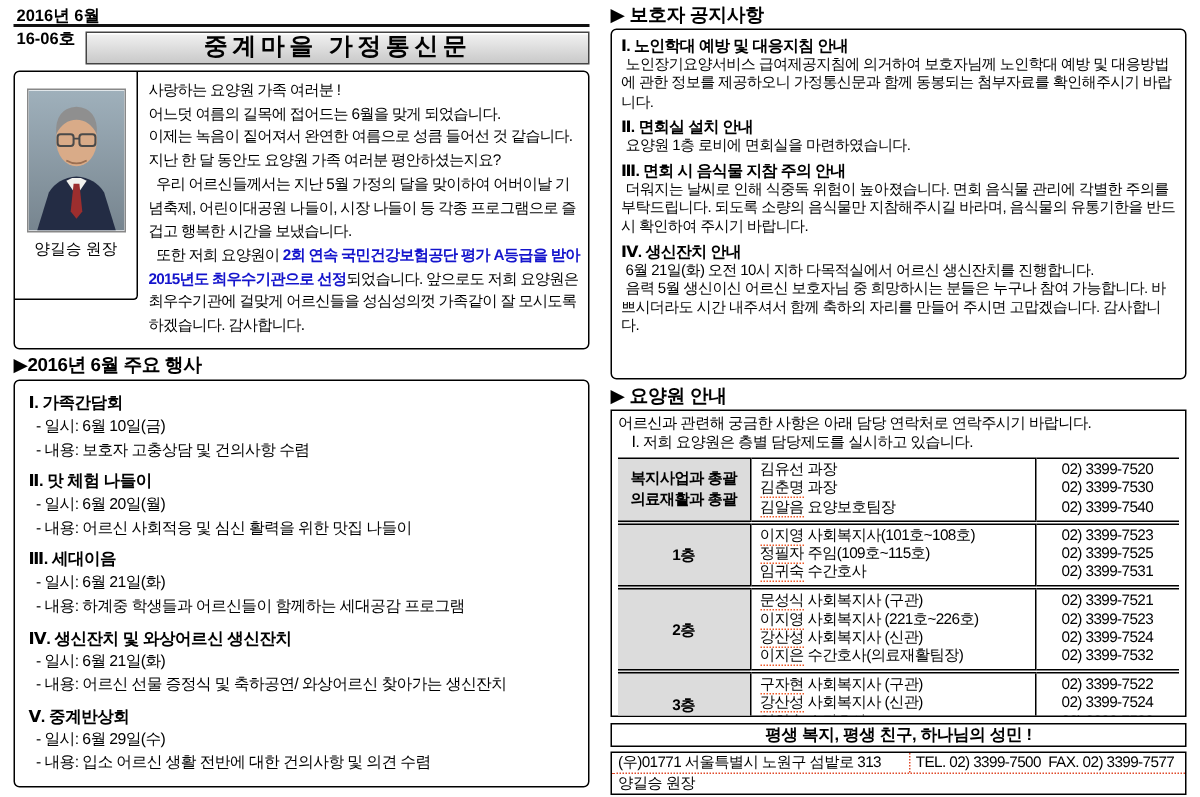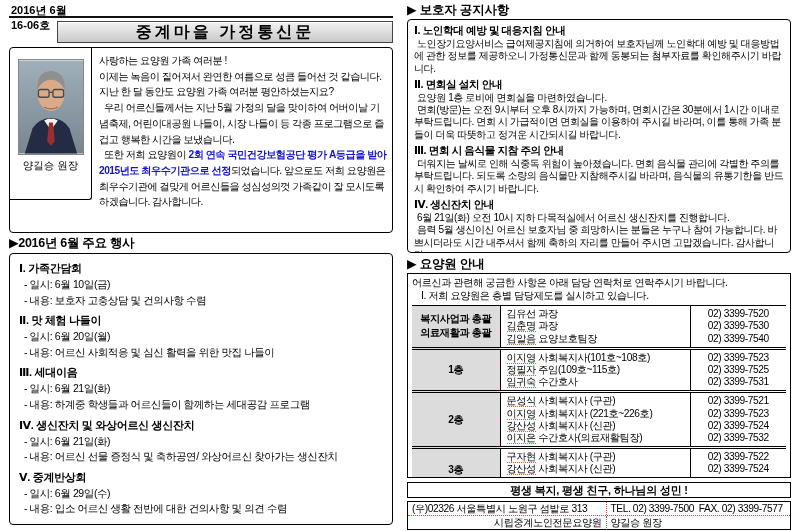--- a/index.html
+++ b/index.html
@@ -98,20 +98,21 @@
           <rect x="20" y="30" width="11" height="8" rx="2" fill="none" stroke="#4a4a4a" stroke-width="1.4"></rect>
           <rect x="35" y="30" width="11" height="8" rx="2" fill="none" stroke="#4a4a4a" stroke-width="1.4"></rect>
           <line x1="31" y1="33" x2="35" y2="33" stroke="#4a4a4a" stroke-width="1.2"></line>
           <path d="M26 48 Q33 52 40 48" stroke="#9a6f52" stroke-width="1.3" fill="none"></path>
         </svg>
         <div class="photo-caption">양길승 원장</div>
       </div>
       <div class="greet-text">
         <div>
             <div>사랑하는 요양원 가족 여러분 !</div>
+            <div>어느덧 여름의 길목에 접어드는 6월을 맞게 되었습니다.</div>
             <div>이제는 녹음이 짙어져서 완연한 여름으로 성큼 들어선 것 같습니다.</div>
             <div>지난 한 달 동안도 요양원 가족 여러분 평안하셨는지요?</div>
           </div>
         <div class="para">우리 어르신들께서는 지난 5월 가정의 달을 맞이하여 어버이날 기념축제, 어린이대공원 나들이, 시장 나들이 등 각종 프로그램으로 즐겁고 행복한 시간을 보냈습니다.</div>
         <div class="para"><span>또한 저희 요양원이 </span><span class="blue">2회 연속 국민건강보험공단 평가 A등급을 받아 2015년도 최우수기관으로 선정</span><span>되었습니다. 앞으로도 저희 요양원은 최우수기관에 걸맞게 어르신들을 성심성의껏 가족같이 잘 모시도록 하겠습니다. 감사합니다.</span></div>
       </div>
     </div>
 
     <div class="sec-head">▶2016년 6월 주요 행사</div>
     <div class="events-box">
@@ -149,21 +150,20 @@
     <div class="rhead">▶ 보호자 공지사항</div>
     <div class="notice-box">
       <div>
           <div class="notice">
             <div class="notice-title">Ⅰ. 노인학대 예방 및 대응지침 안내</div>
             <p>노인장기요양서비스 급여제공지침에 의거하여 보호자님께 노인학대 예방 및 대응방법에 관한 정보를 제공하오니 가정통신문과 함께 동봉되는 첨부자료를 확인해주시기 바랍니다.</p>
           </div>
           <div class="notice">
             <div class="notice-title">Ⅱ. 면회실 설치 안내</div>
             <p>요양원 1층 로비에 면회실을 마련하였습니다.</p>
-            <p>면회(방문)는 오전 9시부터 오후 8시까지 가능하며, 면회시간은 30분에서 1시간 이내로 부탁드립니다. 면회 시 가급적이면 면회실을 이용하여 주시길 바라며, 이를 통해 가족 분들이 더욱 따뜻하고 정겨운 시간되시길 바랍니다.</p>
           </div>
           <div class="notice">
             <div class="notice-title">Ⅲ. 면회 시 음식물 지참 주의 안내</div>
             <p>더워지는 날씨로 인해 식중독 위험이 높아졌습니다. 면회 음식물 관리에 각별한 주의를 부탁드립니다. 되도록 소량의 음식물만 지참해주시길 바라며, 음식물의 유통기한을 반드시 확인하여 주시기 바랍니다.</p>
           </div>
           <div class="notice">
             <div class="notice-title">Ⅳ. 생신잔치 안내</div>
             <p>6월 21일(화) 오전 10시 지하 다목적실에서 어르신 생신잔치를 진행합니다.</p>
             <p>음력 5월 생신이신 어르신 보호자님 중 희망하시는 분들은 누구나 참여 가능합니다. 바쁘시더라도 시간 내주셔서 함께 축하의 자리를 만들어 주시면 고맙겠습니다. 감사합니다.</p>
           </div>
@@ -242,22 +242,21 @@
               </td>
             </tr>
           </tbody>
       </table>
     </div>
 
     <div class="slogan-box">평생 복지, 평생 친구, 하나님의 성민 !</div>
 
     <div class="footer-box">
       <div class="f-row f-row1">
-        <div class="f-a">(우)02326 서울특별시 노원구 섬밭로 313</div>
+        <div class="f-a">(우)01771 서울특별시 노원구 섬밭로 313</div>
         <div class="f-b"><span>TEL. 02) 3399-7500</span>&nbsp;&nbsp;<span>FAX. 02) 3399-7577</span></div>
       </div>
       <div class="f-row">
-        <div class="f-a f-org">시립중계노인전문요양원</div>
         <div class="f-b">양길승 원장</div>
       </div>
     </div>
   </div>
 </div>
 
 </body></html>

